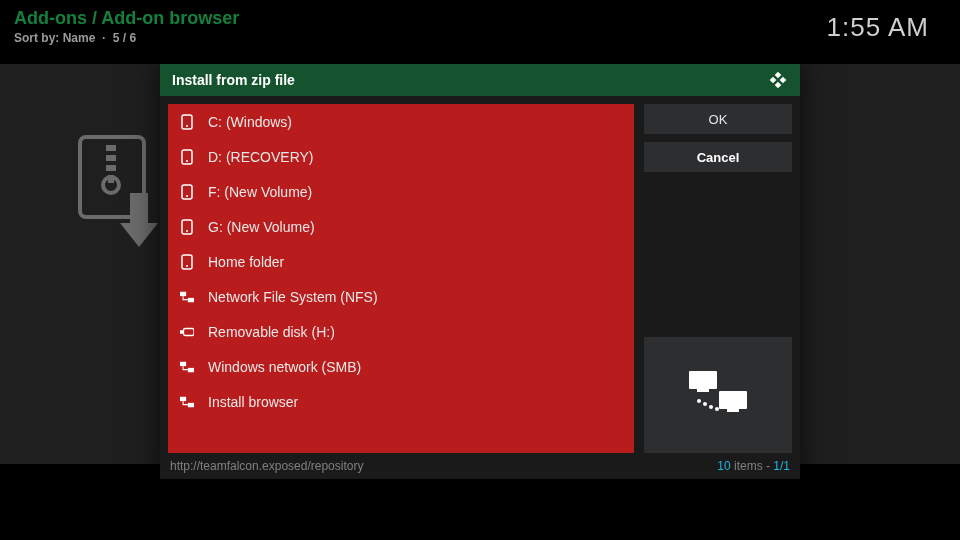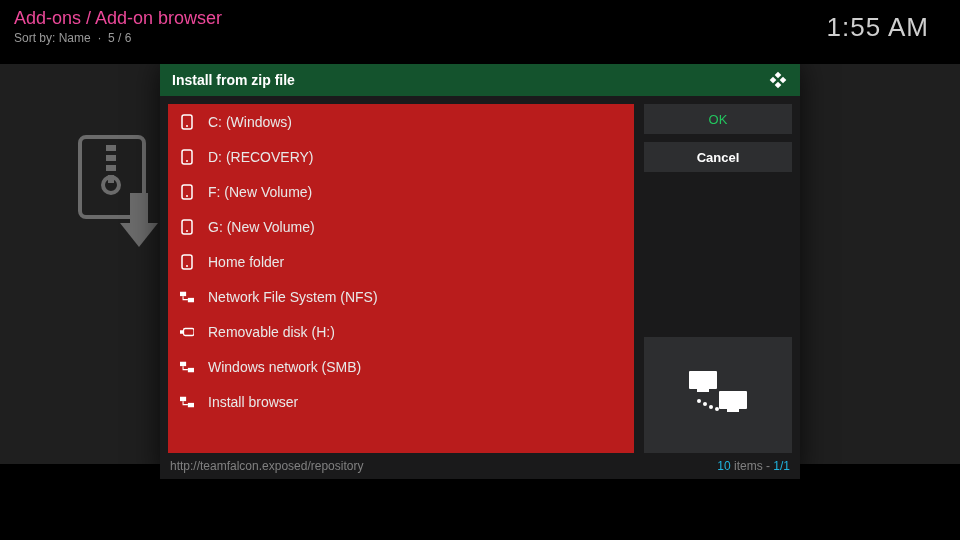--- a/index.html
+++ b/index.html
@@ -14,27 +14,28 @@
     position: absolute;
     top: 64px; left: 0; right: 0; height: 400px;
     background: #1f1f1f;
   }
   .header {
     position: absolute;
     top: 8px; left: 14px;
   }
   .header .breadcrumb {
     font-size: 18px;
-    color: #ec4899;
-    font-weight: 400;
+    color: #15803d;
+    font-weight: 700;
   }
   .header .subline {
     font-size: 12px;
     color: #9a9a9a;
     margin-top: 2px;
+    font-weight: bold;
   }
   .clock {
     position: absolute;
     top: 12px; right: 31px;
     font-size: 26px;
     color: #cfcfcf;
     font-weight: 300;
     letter-spacing: 1px;
   }
   .zip-icon {
@@ -107,21 +108,21 @@
   }
   .btn {
     height: 30px;
     background: #2d2e30;
     display: flex;
     align-items: center;
     justify-content: center;
     font-size: 13px;
     cursor: pointer;
   }
-  .btn.disabled { color: #22c55e; }
+  .btn.disabled { color: #e5e5e5; }
   .btn.enabled { color: #fff; font-weight: 700; }
   .preview {
     margin-top: auto;
     height: 116px;
     background: #2d2e30;
     display: flex;
     align-items: center;
     justify-content: center;
   }
   .dialog-footer {

